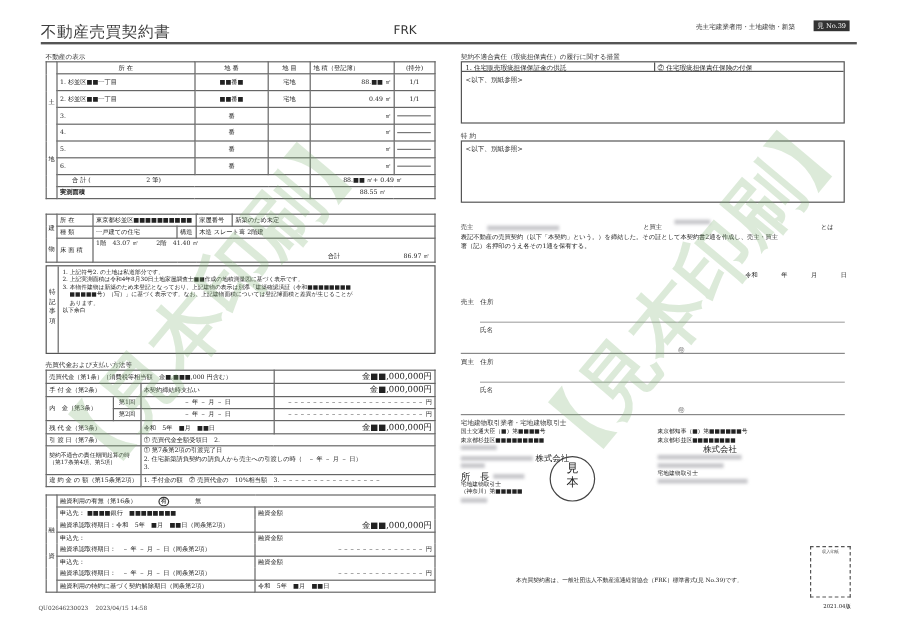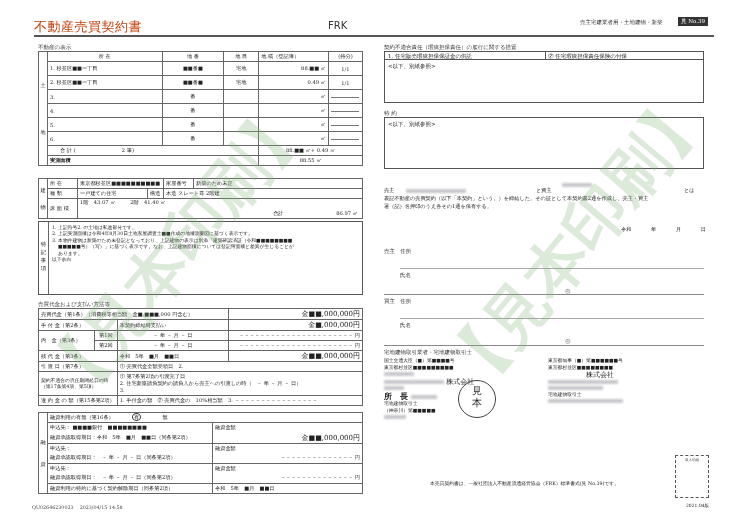--- a/index.html
+++ b/index.html
@@ -1,19 +1,19 @@
 <!DOCTYPE html>
 <html><head>
 <meta charset="utf-8">
 <style>
   * { box-sizing: border-box; margin: 0; padding: 0; }
   html, body { width: 750px; height: 530px; background: #fff; overflow: hidden; }
   body { font-family: "DejaVu Serif", "Liberation Serif", serif; color: #222; font-size: 5.5px; position: relative; }
   .page { position: absolute; left: 0; top: 0; width: 750px; height: 530px; }
-  .title { position: absolute; left: 34px; top: 18px; font-family: "DejaVu Sans", sans-serif; font-size: 13px; letter-spacing: 0.5px; color: #c2410c; }
+  .title { position: absolute; left: 34px; top: 18px; font-family: "DejaVu Sans", sans-serif; font-size: 13px; letter-spacing: 0.5px; color: #404040; }
   .frk { position: absolute; left: 328px; top: 20px; font-family: "DejaVu Sans", sans-serif; font-size: 10px; color: #333; }
   .subtitle { position: absolute; left: 580px; top: 19px; font-size: 5.5px; color: #333; }
   .badge { position: absolute; left: 678px; top: 17px; background: #333; color: #fff; font-size: 5.5px; padding: 1px 3px; }
   .rule { position: absolute; left: 34px; top: 35px; width: 680px; height: 2px; background: #555; }
   .sec-label { position: absolute; font-size: 5.5px; color: #333; }
   table { border-collapse: collapse; position: absolute; font-size: 5.2px; }
   td { border: 0.6px solid #666; padding: 0 2px; height: 10px; vertical-align: middle; white-space: nowrap; overflow: hidden; }
   .c { text-align: center; }
   .r { text-align: right; }
   .blur { display: inline-block; background: #c8c8cc; filter: blur(1.2px); height: 4px; vertical-align: middle; }
@@ -288,21 +288,21 @@
   <div class="sec-label" style="left:565px; top:338px;">㊞</div>
   <div class="line" style="left:384px; top:345px; width:320px;"></div>
 
   <div class="sec-label" style="left:384px; top:349px;">宅地建物取引業者・宅地建物取引士</div>
   <div style="position:absolute; left:384px; top:358px; font-size:4.8px; line-height:6.5px;">
     <div>国土交通大臣（■）第■■■■号</div>
     <div>東京都杉並区■■■■■■■■■</div>
     <div><span class="blur" style="width:30px;"></span></div>
     <div style="font-size:7px; line-height:8px;"><span class="blur" style="width:60px;"></span> <span>株式会社</span></div>
     <div><span class="blur" style="width:20px;"></span></div>
-    <div style="font-size:8px; line-height:9px;font-weight:bold;"><span>所　長</span> <span class="blur" style="width:26px;"></span></div>
+    <div style="font-size:8px; line-height:9px;"><span>所　長</span> <span class="blur" style="width:26px;"></span></div>
     <div>宅地建物取引士</div>
     <div>（神奈川）第■■■■■</div>
     <div><span class="blur" style="width:22px;"></span></div>
   </div>
   <div class="stamp">
     <div>見</div>
     <div>本</div>
   </div>
   <div style="position:absolute; left:548px; top:358px; font-size:4.8px; line-height:6.5px;">
     <div>東京都知事（■）第■■■■■■号</div>

